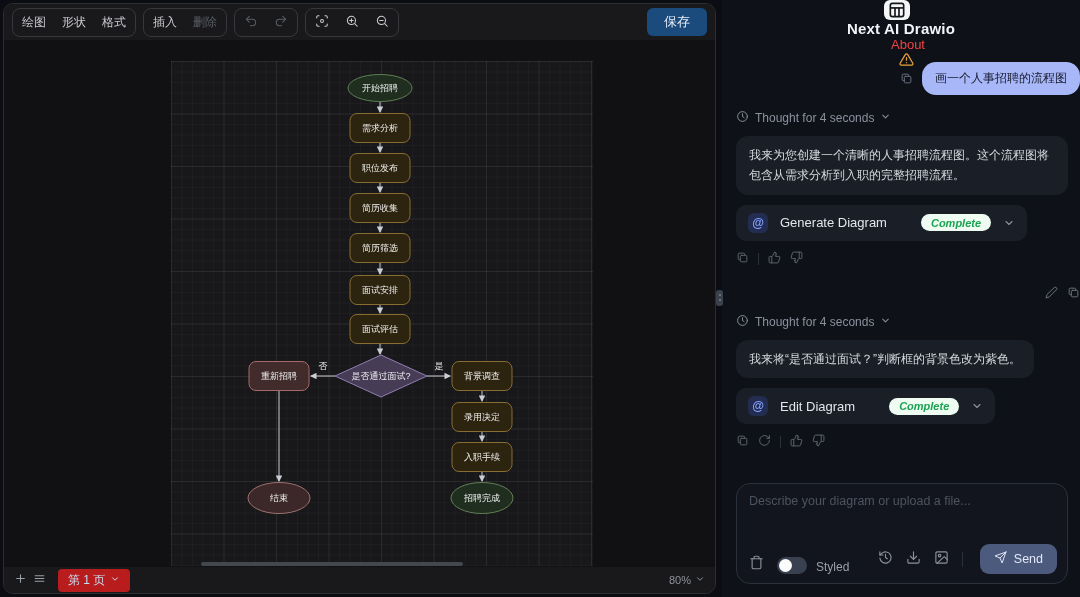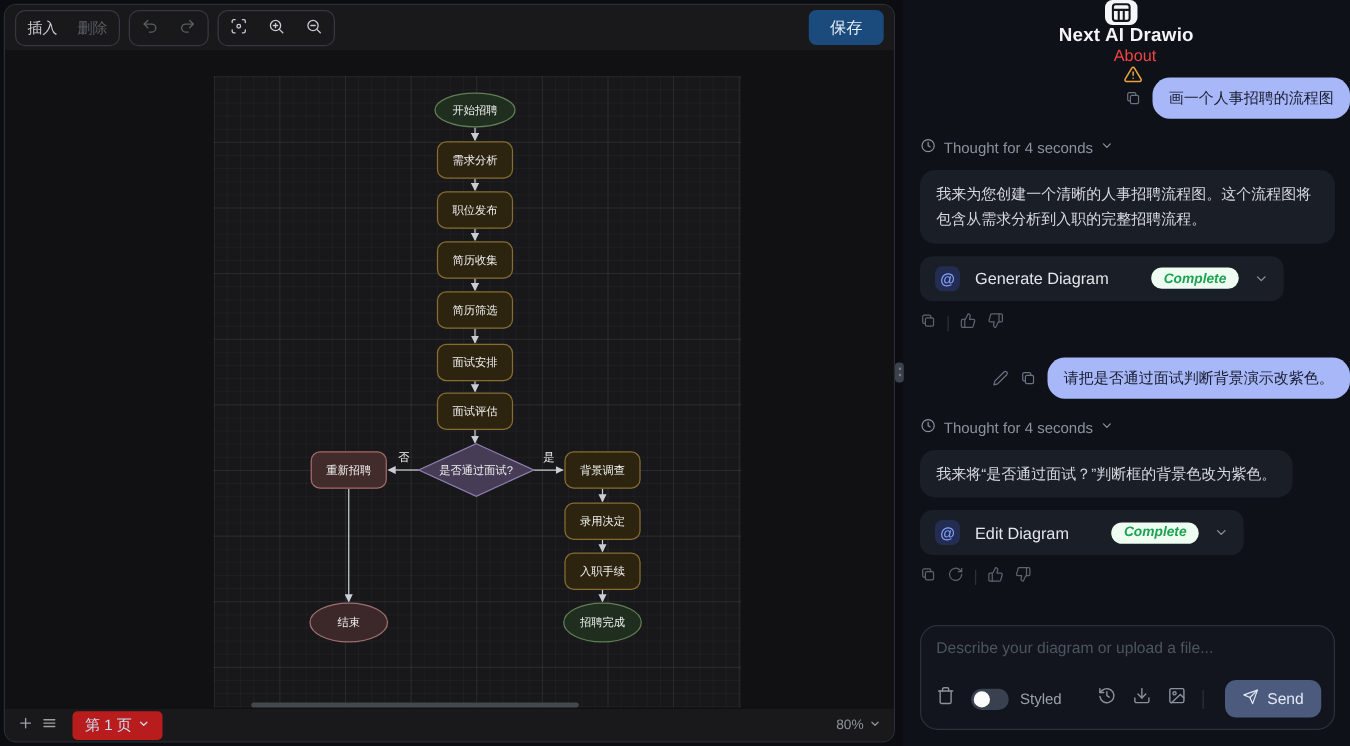--- a/index.html
+++ b/index.html
@@ -86,41 +86,46 @@
   .tool-card .chev svg { width:12px; height:12px; }
   .actions { display:flex; align-items:center; gap:9px; margin-top:9px; color:#5d646f; }
   .actions svg { width:13px; height:13px; cursor:pointer; }
   .actions .vdiv { height:12px; }
 
   .input-area { margin:0 12px 13px 14px; border:1px solid #2b313c; background:#12151d;
     border-radius:14px; padding:10px 10px 9px 12px; }
   .input-area textarea { width:100%; height:26px; background:transparent; border:none; resize:none;
     outline:none; color:#e5e7eb; font-size:12.5px; font-family:inherit; }
   .input-area textarea::placeholder { color:#4c5460; }
-  .input-row { display:flex; align-items:center; margin-top:2px; color:#8b919d; }
+  .input-row { display:flex; align-items:flex-end; margin-top:20px; color:#8b919d; }
   .input-row svg { width:15px; height:15px; cursor:pointer; }
   .toggle { width:30px; height:17px; border-radius:9px; background:#394150; position:relative;
     margin-left:13px; cursor:pointer; }
   .toggle .knob { position:absolute; left:2px; top:2px; width:13px; height:13px; border-radius:50%; background:#fcfcfd; }
   .styled-lbl { font-size:12px; color:#9aa1ac; margin-left:9px; }
   .right-ics { margin-left:auto; display:flex; align-items:center; gap:13px; }
   .send-btn { display:flex; align-items:center; gap:7px; background:#4c5a7d; border:none;
     border-radius:9px; color:#e2e8f6; font-size:12.5px; font-family:inherit; padding:7px 14px;
     margin-left:4px; cursor:pointer; }
   .send-btn svg { width:13px; height:13px; }
 </style>
 </head>
 <body>
 
 <div class="app">
 
   <div class="editor-wrap">
     <div class="editor">
 
       <div class="toolbar">
+        <div class="tb-group">
+          <button>绘图</button>
+          <button>形状</button>
+          <button>格式</button>
+        </div>
         <div class="tb-group">
           <button>插入</button>
           <button class="disabled">删除</button>
         </div>
         <div class="tb-group">
           <button class="icon-btn disabled">
             <span><svg viewBox="0 0 24 24" fill="none" stroke="currentColor" stroke-width="1.8" stroke-linecap="round" stroke-linejoin="round">
                   <path d="M9 14 4 9l5-5"></path>
                   <path d="M4 9h10.5a5.5 5.5 0 0 1 0 11H11"></path>
                 </svg></span>
@@ -374,21 +379,20 @@
             <svg viewBox="0 0 24 24" fill="none" stroke="currentColor" stroke-width="1.8" stroke-linecap="round" stroke-linejoin="round">
               <path d="M17 3a2.8 2.8 0 1 1 4 4L7.5 20.5 2 22l1.5-5.5Z"></path>
             </svg>
           </span>
         <span class="hover-ic">
             <svg viewBox="0 0 24 24" fill="none" stroke="currentColor" stroke-width="1.8" stroke-linecap="round" stroke-linejoin="round">
               <rect x="8" y="8" width="12" height="12" rx="2"></rect>
               <path d="M16 8V6a2 2 0 0 0-2-2H6a2 2 0 0 0-2 2v8a2 2 0 0 0 2 2h2"></path>
             </svg>
           </span>
-        <div class="user-bubble">请把是否通过面试判断背景演示改紫色。</div>
       </div>
 
       <div class="thought-row">
         <span><svg viewBox="0 0 24 24" fill="none" stroke="currentColor" stroke-width="1.8" stroke-linecap="round" stroke-linejoin="round">
               <circle cx="12" cy="12" r="9"></circle>
               <path d="M12 7v5l3 2"></path>
             </svg></span>
         <span>Thought for 4 seconds</span>
         <span class="chev"><svg viewBox="0 0 24 24" fill="none" stroke="currentColor" stroke-width="2.2" stroke-linecap="round" stroke-linejoin="round">
               <path d="m6 9 6 6 6-6"></path>

